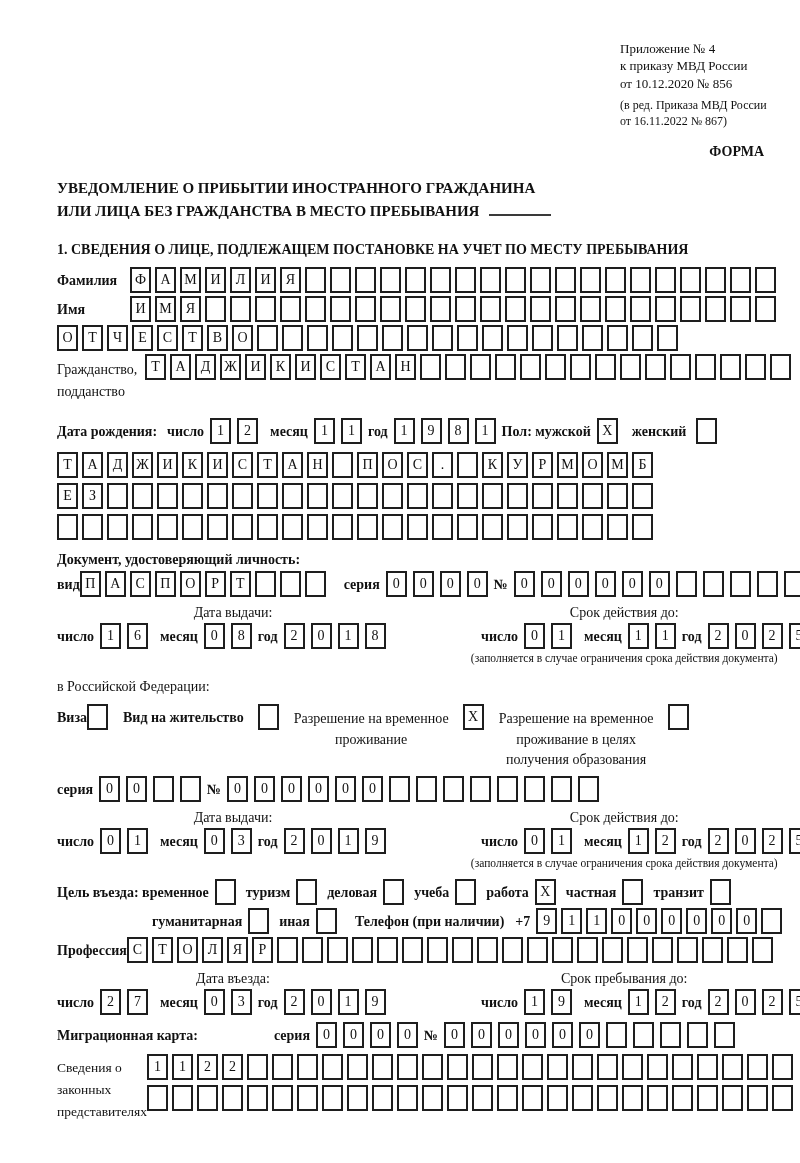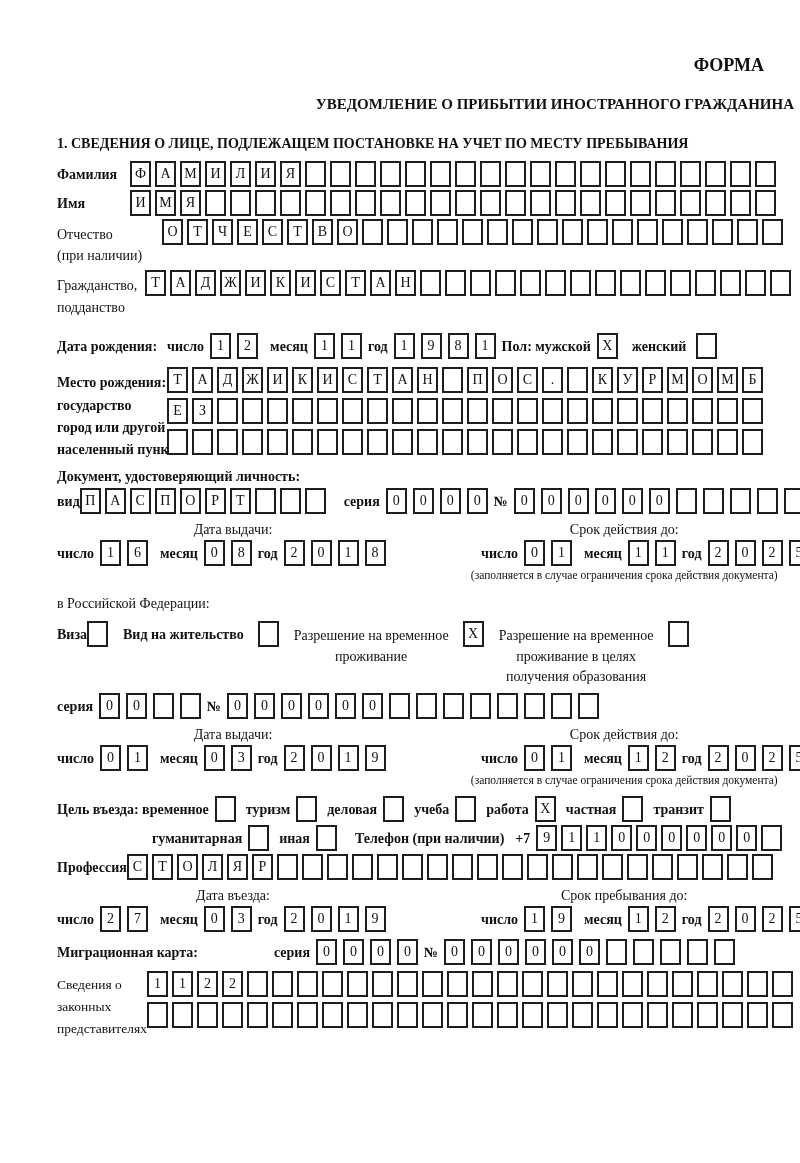--- a/index.html
+++ b/index.html
@@ -7,24 +7,24 @@
   body {
     width: 800px; height: 1163px; overflow: hidden;
     font-family: "Liberation Serif", serif; color: #111;
   }
   .page { padding: 40px 6px 0 57px; }
 
   
   .ref { margin-left: 563px; font-size: 13px; line-height: 1.34; }
   .ref .note { font-size: 12px; }
   .ref .note-first { margin-top: 5px; }
-  .forma { font-weight: bold; font-size: 18px; text-align: right; padding-right: 30px; margin-top: 15px; }
+  .forma { font-weight: bold; font-size: 14px; text-align: right; padding-right: 30px; margin-top: 15px; }
 
   
-  .title { text-align: right; font-weight: bold; font-size: 15px; line-height: 1.5; margin-top: 17px; }
+  .title { text-align: left; font-weight: bold; font-size: 15px; line-height: 1.5; margin-top: 17px; }
   .blank-line { display: inline-block; width: 62px; border-bottom: 2px solid #3a3a3a; margin-left: 10px; }
   .sec-head { font-weight: bold; font-size: 14px; margin-top: 20px; }
 
   
   .row { display: flex; align-items: flex-start; margin-top: 3px; }
   .lbl { font-size: 14px; line-height: 1.3; padding-top: 5px; white-space: nowrap; font-weight: bold; }
   .lbl2 { font-size: 14px; line-height: 1.55; padding-top: 5px; white-space: nowrap; }
   .cells { display: flex; flex-wrap: nowrap; }
   .cell, .cb {
     width: 21px; height: 26px; flex: none;
@@ -63,24 +63,34 @@
   .indent95 { margin-left: 95px; }
 
   .guardians { display: flex; margin-top: 6px; }
   .guard-lbl { width: 90px; flex: none; font-size: 13.5px; line-height: 1.62; padding-top: 3px; }
 </style>
 </head>
 <body>
 
 <div class="page">
 
+  <div class="ref">
+    <div>Приложение № 4</div>
+    <div>к приказу МВД России</div>
+    <div>от 10.12.2020 № 856</div>
+    <div class="note note-first">(в ред. Приказа МВД России</div>
+    <div class="note">от 16.11.2022 № 867)</div>
+  </div>
   <div class="forma">ФОРМА</div>
 
   <div class="title">
     <div>УВЕДОМЛЕНИЕ О ПРИБЫТИИ ИНОСТРАННОГО ГРАЖДАНИНА</div>
+    <div>
+      <span>ИЛИ ЛИЦА БЕЗ ГРАЖДАНСТВА В МЕСТО ПРЕБЫВАНИЯ</span><span class="blank-line"></span>
+    </div>
   </div>
 
   <div class="sec-head">1. СВЕДЕНИЯ О ЛИЦЕ, ПОДЛЕЖАЩЕМ ПОСТАНОВКЕ НА УЧЕТ ПО МЕСТУ ПРЕБЫВАНИЯ</div>
 
   <div class="row" style="margin-top:9px">
     <div class="lbl w73">Фамилия</div>
     <div class="cells">
         <span class="cell">Ф</span>
         <span class="cell">А</span>
         <span class="cell">М</span>
@@ -136,24 +146,20 @@
         <span class="cell"></span>
         <span class="cell"></span>
         <span class="cell"></span>
         <span class="cell"></span>
         <span class="cell"></span>
         <span class="cell"></span>
       </div>
   </div>
 
   <div class="row">
-    <div class="lbl2 w105">
-      <div>Отчество</div>
-      <div>(при наличии)</div>
-    </div>
     <div class="cells">
         <span class="cell">О</span>
         <span class="cell">Т</span>
         <span class="cell">Ч</span>
         <span class="cell">Е</span>
         <span class="cell">С</span>
         <span class="cell">Т</span>
         <span class="cell">В</span>
         <span class="cell">О</span>
         <span class="cell"></span>
@@ -230,26 +236,20 @@
         <span class="cell">8</span>
         <span class="cell">1</span>
       </span>
     <span class="lbl">Пол: мужской</span>
     <span class="cb g6">X</span>
     <span class="lbl g">женский</span>
     <span class="cb g"></span>
   </div>
 
   <div class="row" style="margin-top:8px">
-    <div class="lbl w110" style="line-height:1.6">
-      <div>Место рождения:</div>
-      <div>государство</div>
-      <div>город или другой</div>
-      <div>населенный пункт</div>
-    </div>
     <div>
       <div class="cellrow">
           <span class="cell">Т</span>
           <span class="cell">А</span>
           <span class="cell">Д</span>
           <span class="cell">Ж</span>
           <span class="cell">И</span>
           <span class="cell">К</span>
           <span class="cell">И</span>
           <span class="cell">С</span>

